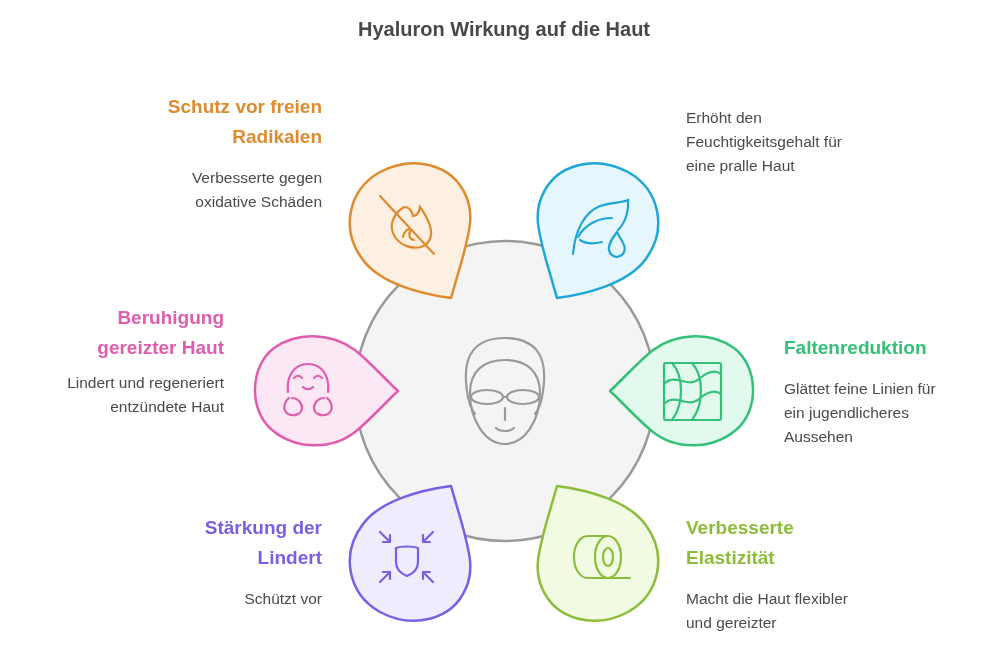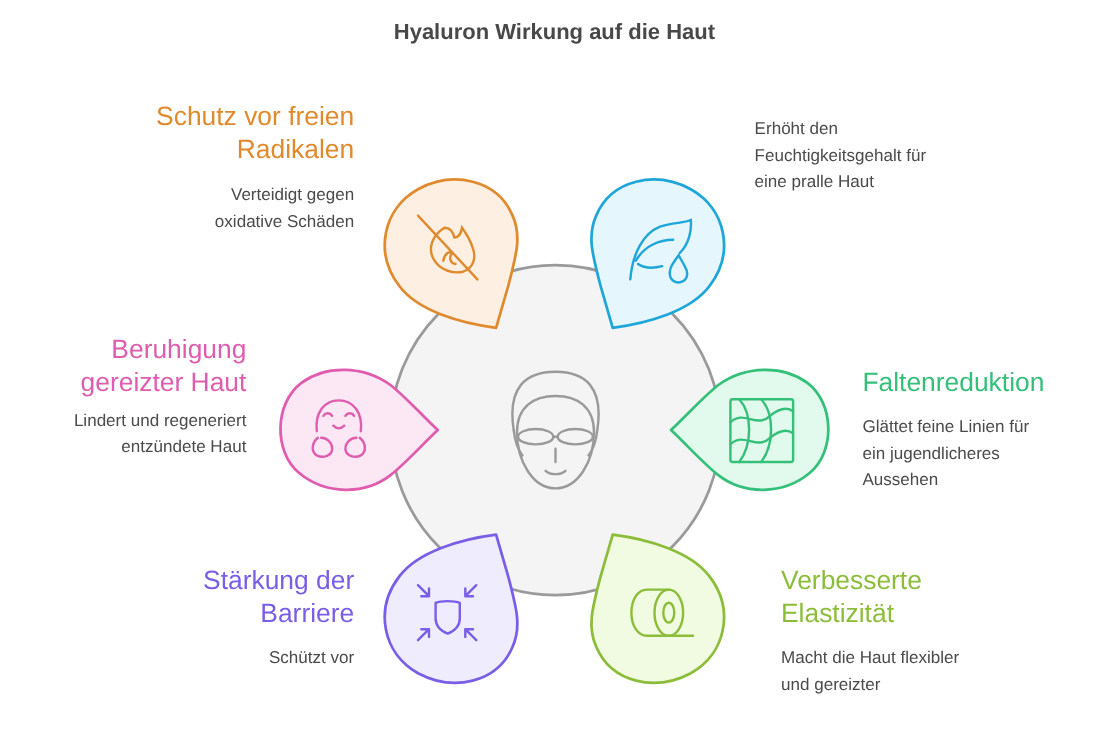--- a/index.html
+++ b/index.html
@@ -2,21 +2,21 @@
 <html><head>
 <meta charset="utf-8">
 <style>
   html, body { margin: 0; padding: 0; background: #ffffff; }
   body { width: 1008px; height: 664px; position: relative; overflow: hidden; font-family: "Liberation Sans", "DejaVu Sans", sans-serif; }
   .title { position: absolute; left: 0; width: 1008px; top: 18px; text-align: center; font-size: 20px; font-weight: bold; color: #484848; }
   svg.diagram { position: absolute; left: 0; top: 0; }
   .label { position: absolute; width: 260px; }
   .label.left { text-align: right; }
   .label.right { text-align: left; }
-  .label .head { font-size: 24px; font-weight: normal; line-height: 30px; }
+  .label .head { font-size: 19px; font-weight: bold; line-height: 30px; }
   .label .desc { font-size: 15.5px; color: #4a4a4a; line-height: 24px; margin-top: 14px; }
 </style>
 </head>
 <body>
 
 <div class="title">Hyaluron Wirkung auf die Haut</div>
 
 <svg class="diagram" width="1008" height="664" viewBox="0 0 1008 664">
 
   <circle cx="505" cy="391" r="150" fill="#f4f4f4" stroke="#9a9a9a" stroke-width="2.5"></circle>
@@ -94,21 +94,21 @@
     </g>
   </g>
 </svg>
 
 <div class="label left" style="left:62px; top:92px;">
   <div class="head" style="color:#e08a2e;">
     <div>Schutz vor freien</div>
     <div>Radikalen</div>
   </div>
   <div class="desc">
-    <div>Verteidigt gegen</div>
+    <div>Verbesserte gegen</div>
     <div>oxidative Schäden</div>
   </div>
 </div>
 
 <div class="label right" style="left:686px; top:92px;">
   <div class="desc">
     <div>Erhöht den</div>
     <div>Feuchtigkeitsgehalt für</div>
     <div>eine pralle Haut</div>
   </div>
@@ -132,28 +132,28 @@
   <div class="desc">
     <div>Glättet feine Linien für</div>
     <div>ein jugendlicheres</div>
     <div>Aussehen</div>
   </div>
 </div>
 
 <div class="label left" style="left:62px; top:513px;text-align:right;">
   <div class="head" style="color:#7a5ee6;">
     <div>Stärkung der</div>
-    <div>Barriere</div>
+    <div>Lindert</div>
   </div>
   <div class="desc">
     <div>Schützt vor</div>
   </div>
 </div>
 
-<div class="label right" style="left:710px; top:513px;">
+<div class="label right" style="left:686px; top:513px;">
   <div class="head" style="color:#8cbd3a;">
     <div>Verbesserte</div>
     <div>Elastizität</div>
   </div>
   <div class="desc">
     <div>Macht die Haut flexibler</div>
     <div>und gereizter</div>
   </div>
 </div>
 

